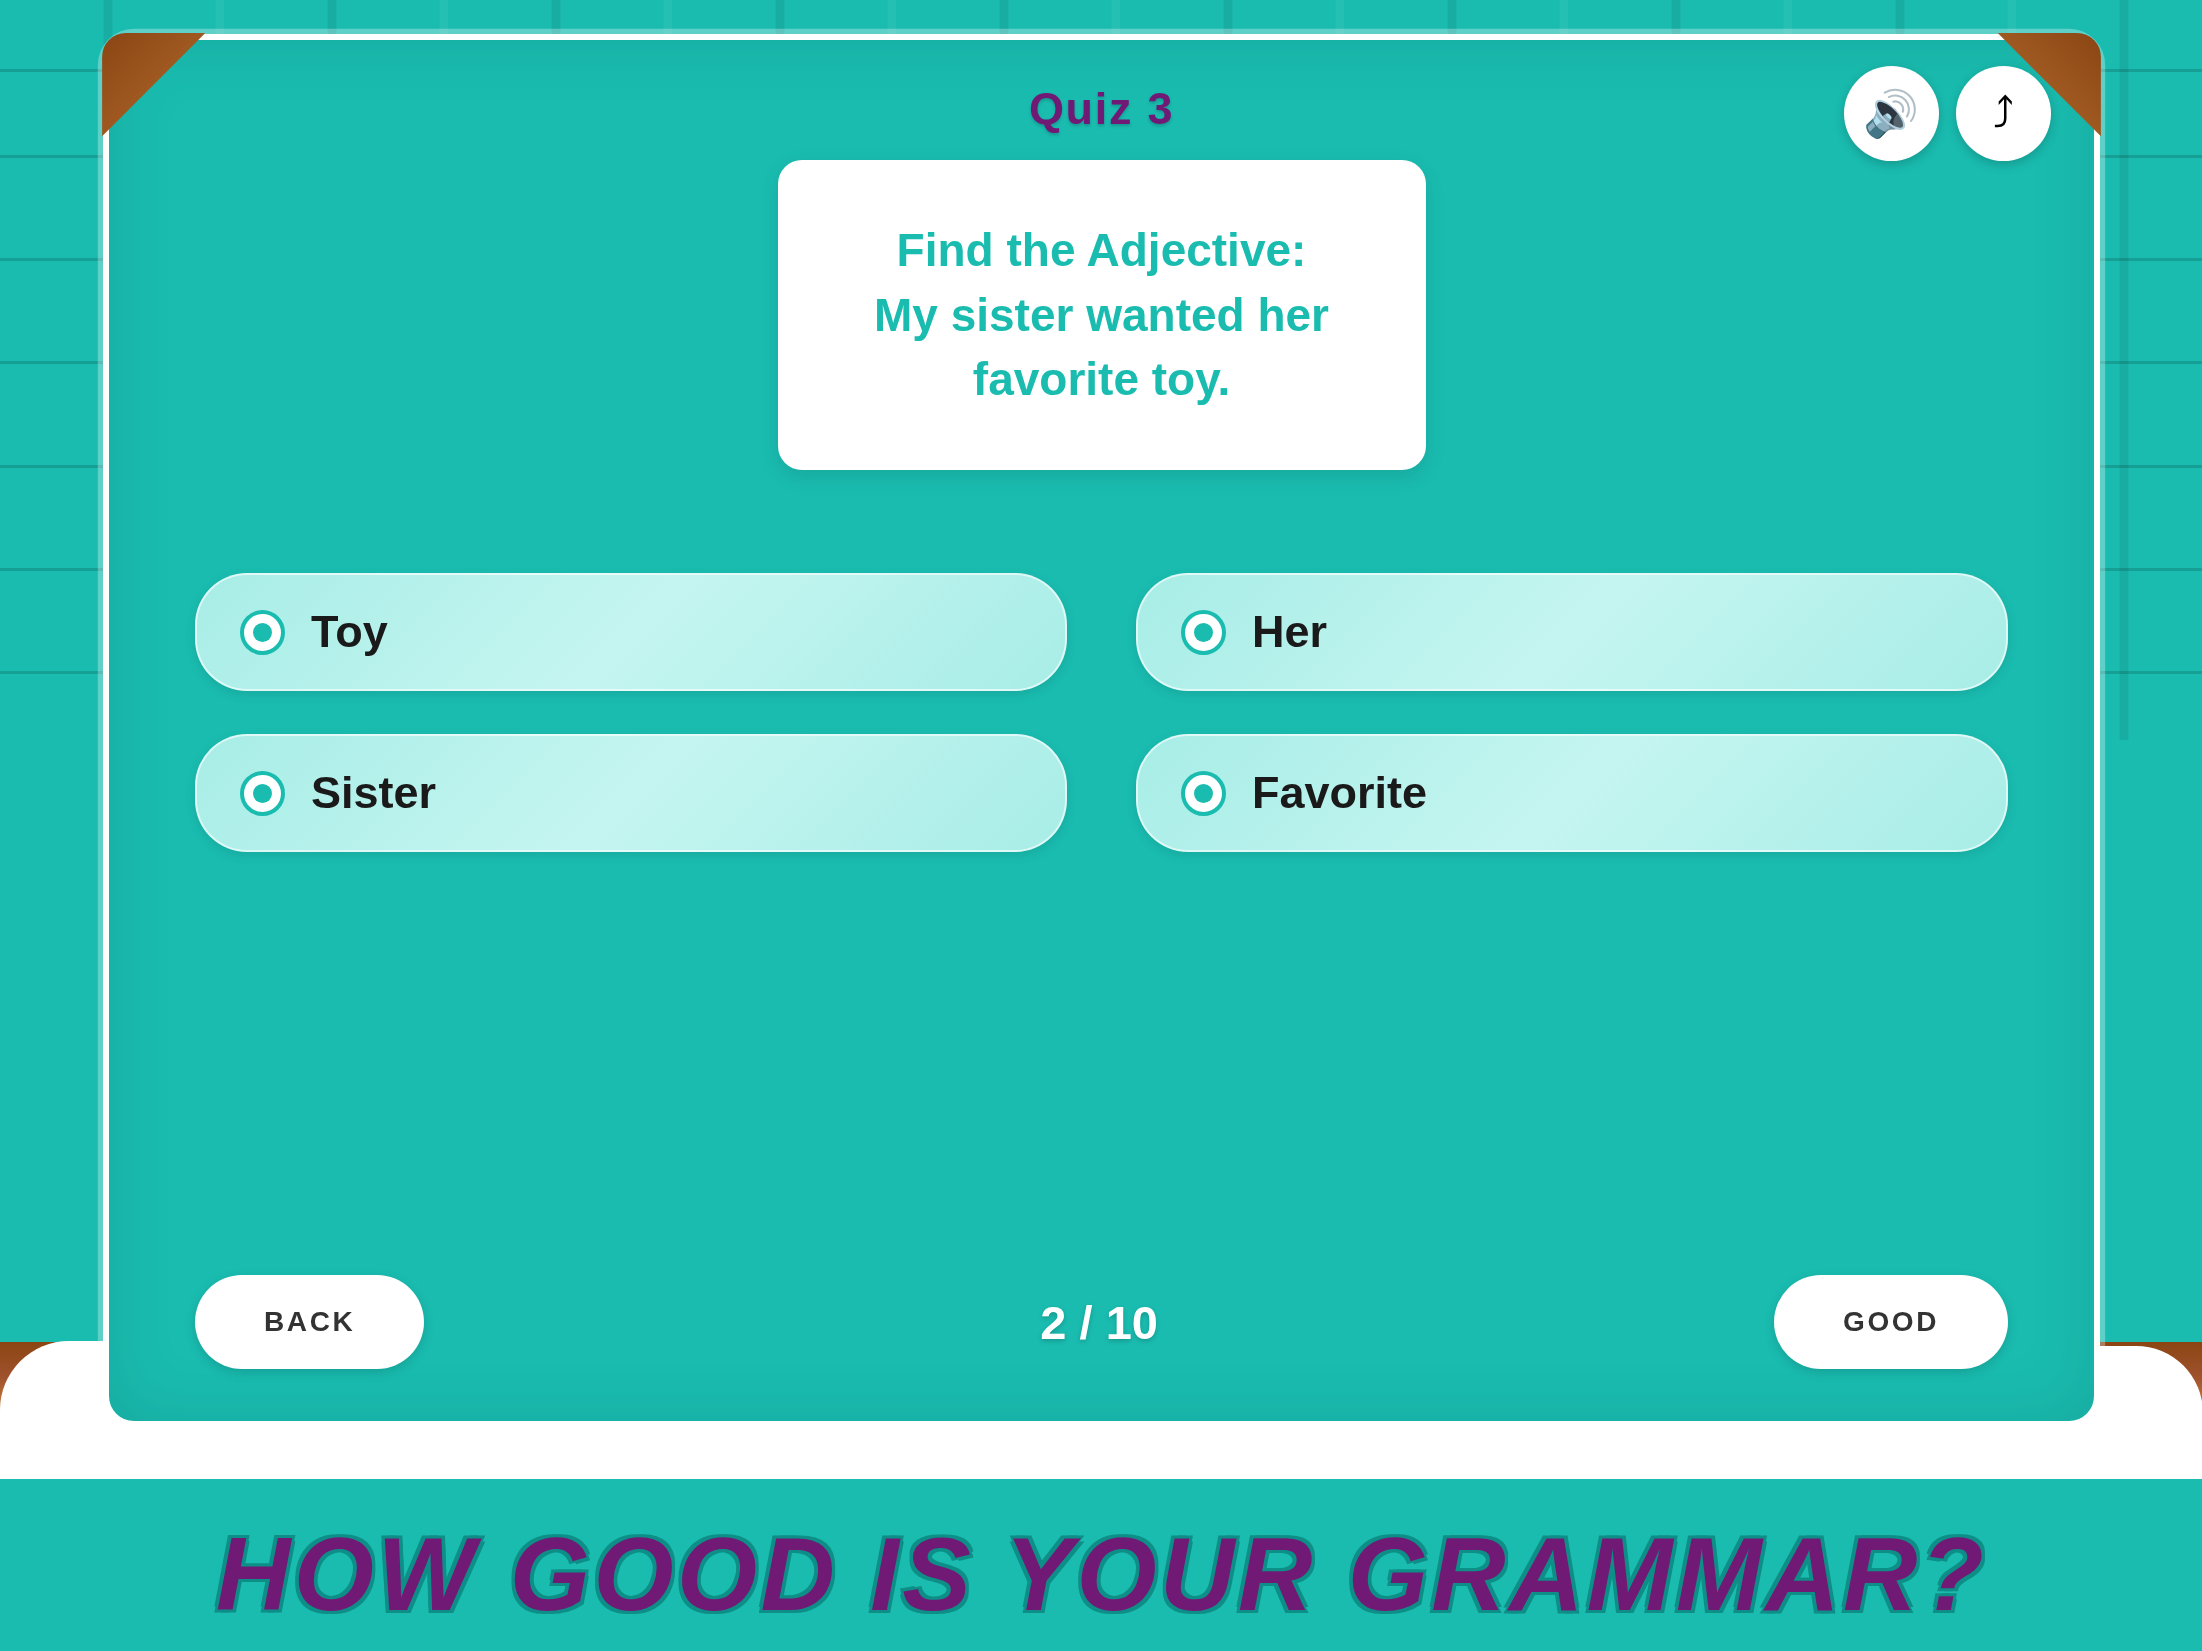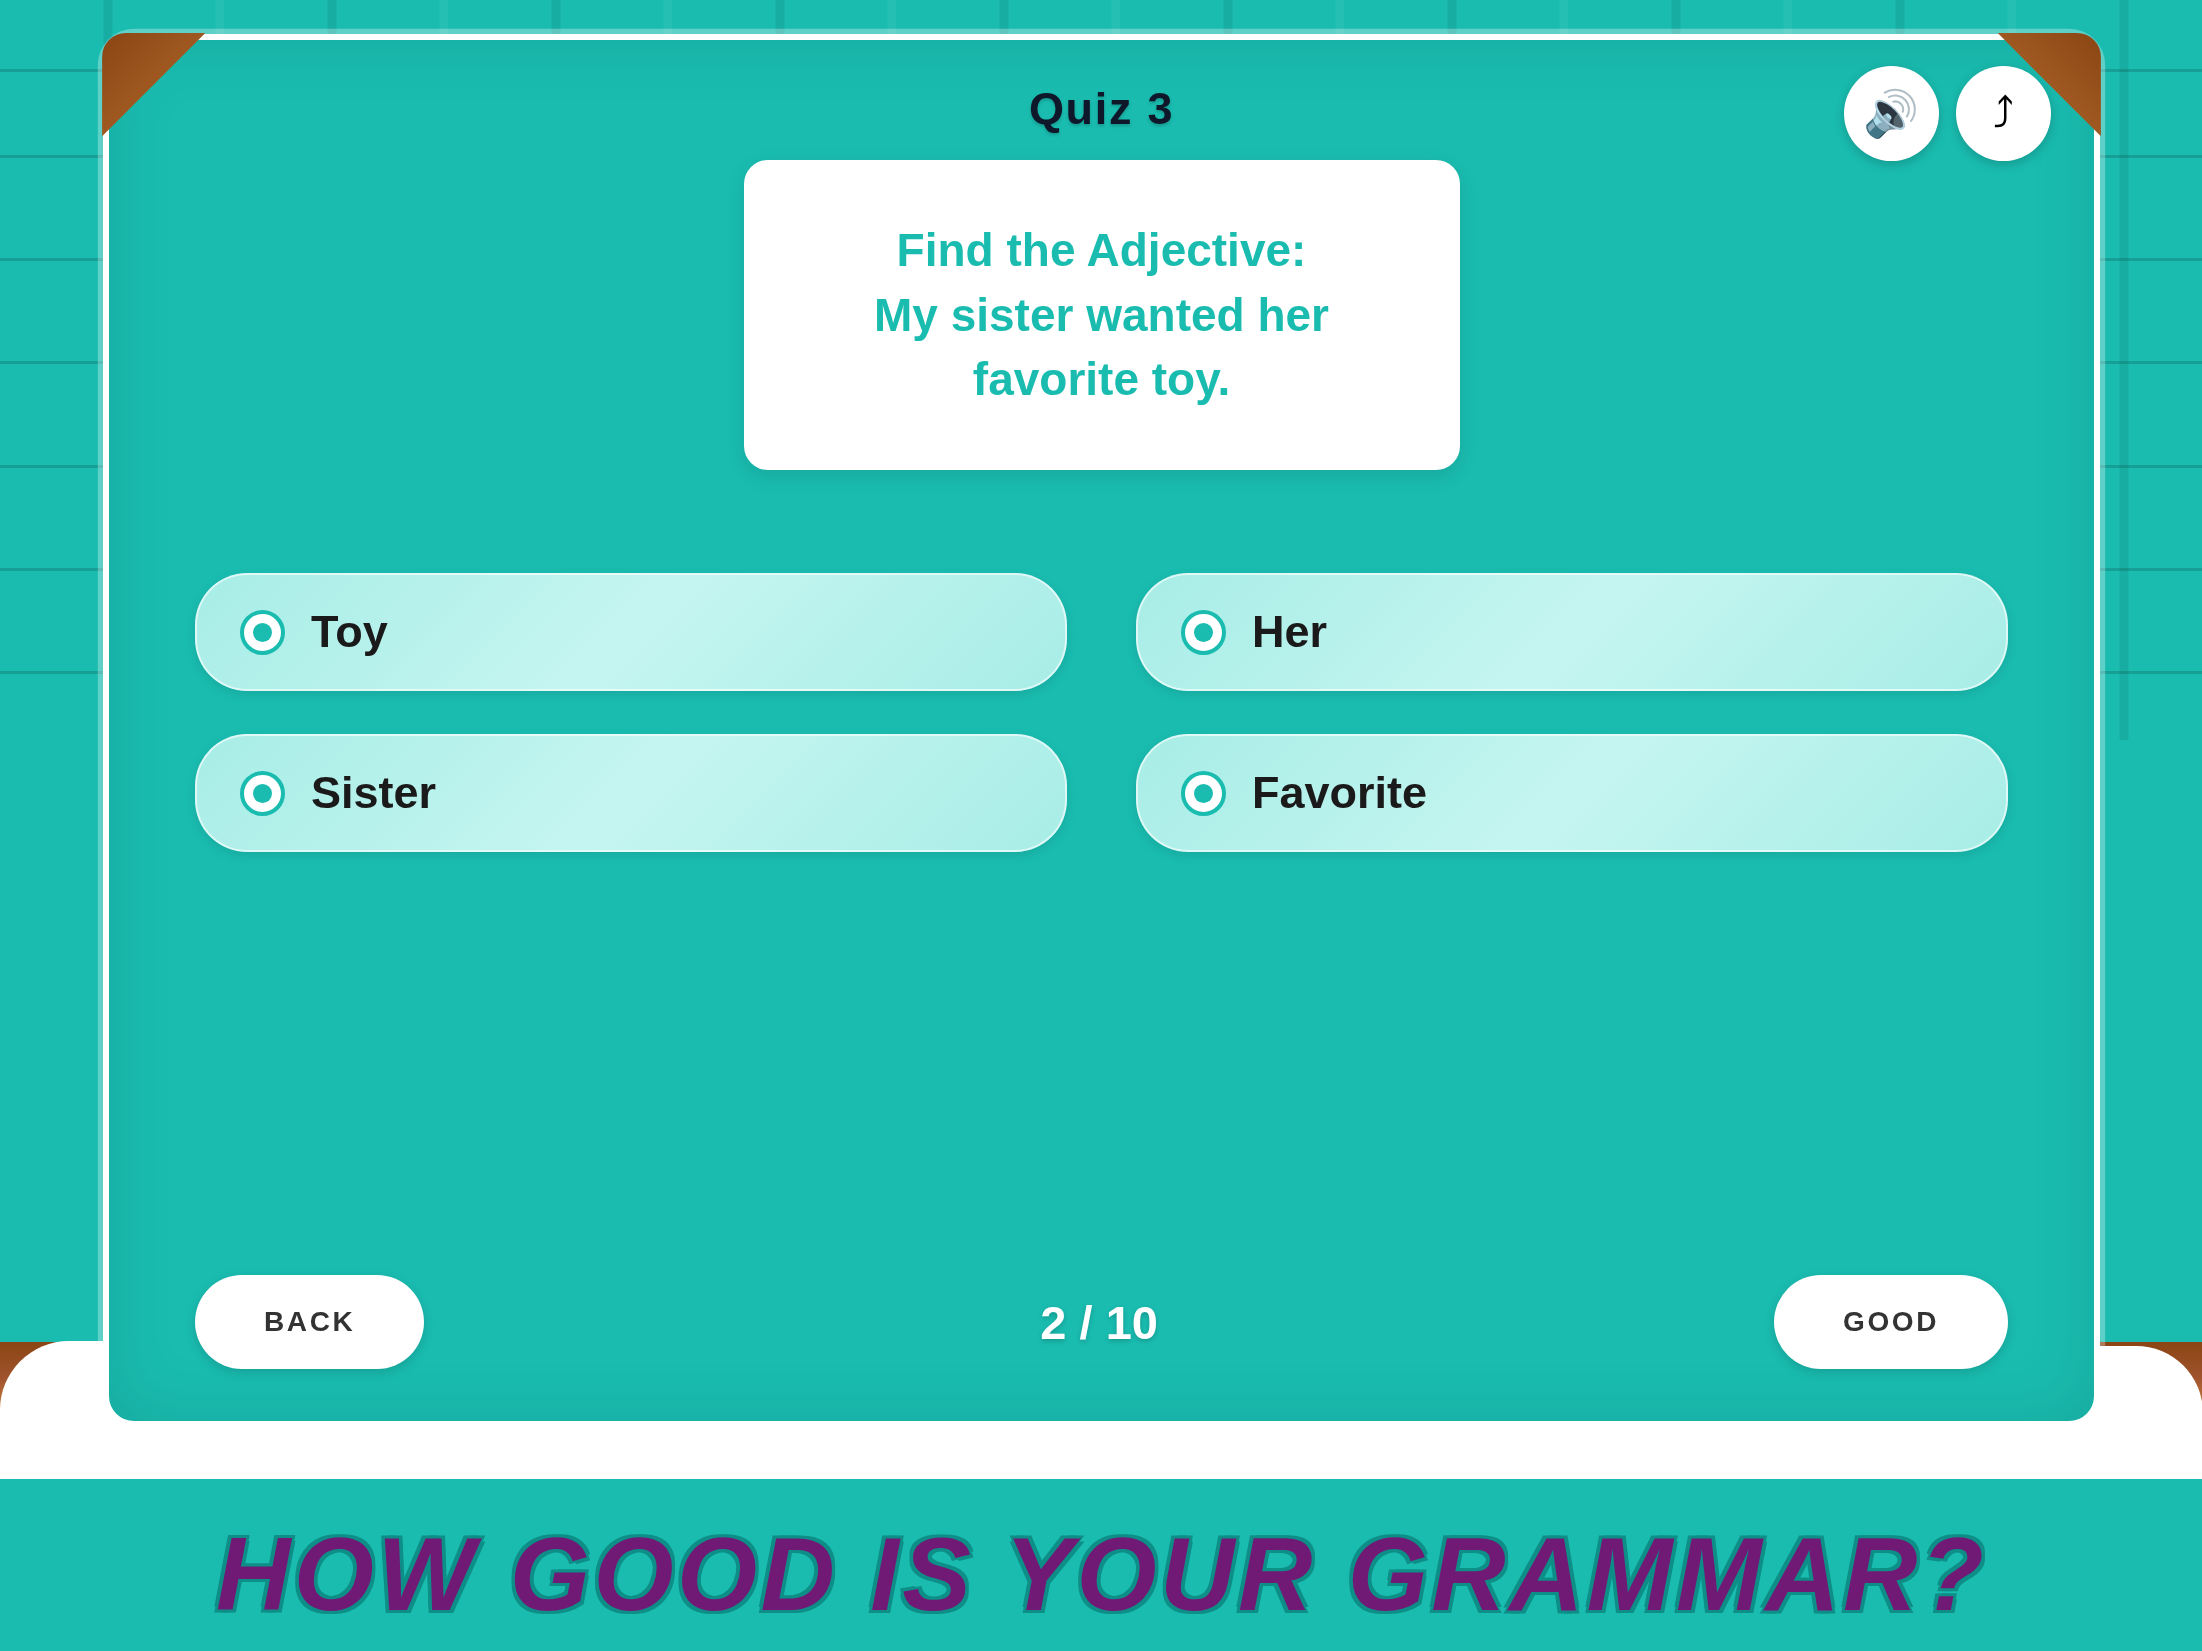--- a/index.html
+++ b/index.html
@@ -58,21 +58,21 @@
       border: 6.9px solid white;
       box-shadow: 0 0 0 5.2px rgba(255,255,255,0.3), inset 0 0 69px rgba(0,0,0,0.1);
     }
 
     
     .quiz-title {
       position: absolute;
       top: 43px;
       left: 50%;
       transform: translateX(-50%);
-      color: #0f172a;
+      color: #701a75;
       font-size: 45px;
       font-weight: 900;
       letter-spacing: 1.7px;
       text-shadow: 0 1.7px 3.4px rgba(0,0,0,0.2);
     }
 
     
     .top-buttons {
       position: absolute;
       top: 26px;
@@ -94,21 +94,21 @@
       font-size: 45px;
       box-shadow: 0 3.4px 10.3px rgba(0,0,0,0.2);
     }
 
     
     .question-card {
       position: absolute;
       top: 120px;
       left: 50%;
       transform: translateX(-50%);
-      width: 716px;
+      width: 648px;
       min-height: 310px;
       background: white;
       border-radius: 24px;
       display: flex;
       align-items: center;
       justify-content: center;
       padding: 43px 52px;
       box-shadow: 0 6.9px 20.6px rgba(0,0,0,0.1);
     }
 

